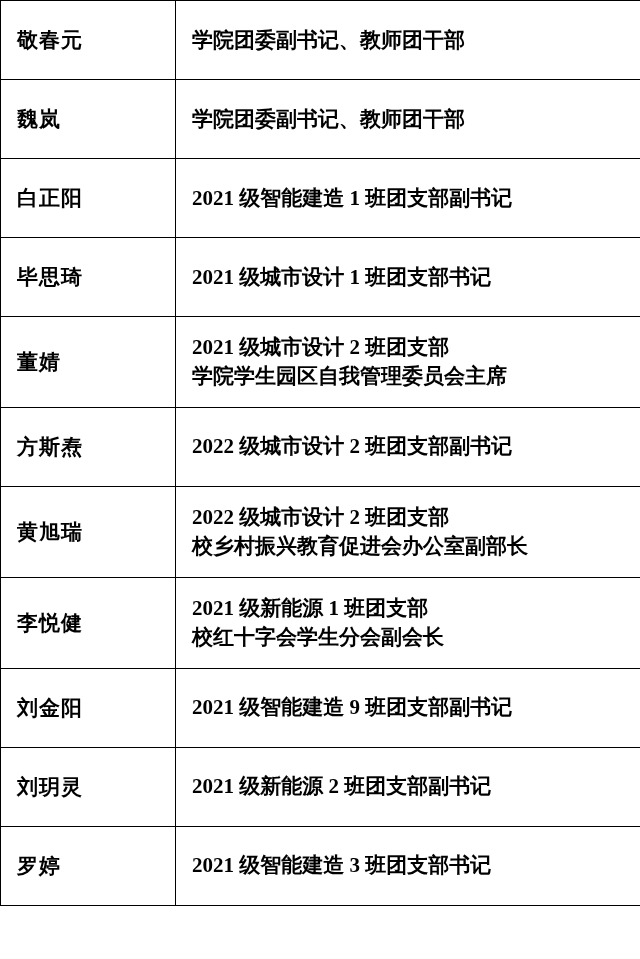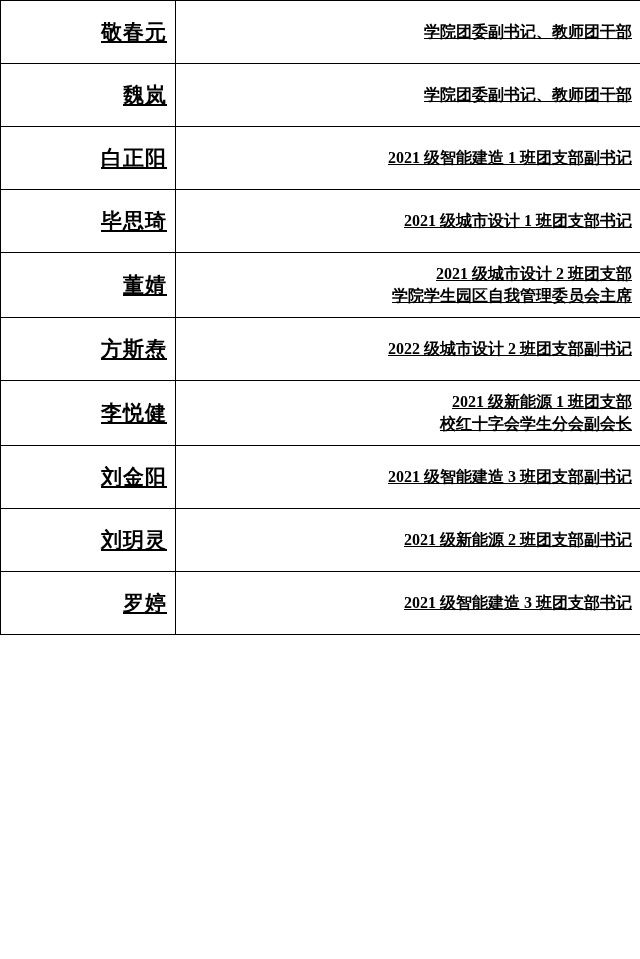--- a/index.html
+++ b/index.html
@@ -14,43 +14,42 @@
     color: #000000;
     overflow: hidden;
   }
   #roster-table {
     width: 640px;
     border-collapse: collapse;
     table-layout: fixed;
   }
   #roster-table td {
     border: 1px solid #000000;
-    padding: 8px;
+    padding: 16px;
     vertical-align: middle;
-    text-align: right;
-    text-decoration: underline;
+    text-align: left;
   }
   #roster-table tr:first-child td {
     border-top: 1px solid #000000;
   }
   .col-name {
     width: 175px;
   }
   .col-role {
     width: 465px;
   }
   .name-cell {
     font-size: 21px;
     font-weight: bold;
     letter-spacing: 1px;
     padding: 6px 4px;
     line-height: 1.35;
   }
   .role-cell {
-    font-size: 16px;
+    font-size: 21px;
     font-weight: bold;
     padding: 6px 6px;
     line-height: 1.38;
   }
   .role-line {
     display: block;
     white-space: nowrap;
   }
   .row-1line .name-cell,
   .row-1line .role-cell {
@@ -101,30 +100,37 @@
           <span class="role-line">学院学生园区自我管理委员会主席</span>
         </td>
       </tr>
       <tr class="row-1line">
         <td class="name-cell">方斯焘</td>
         <td class="role-cell">
           <span class="role-line">2022 级城市设计 2 班团支部副书记</span>
         </td>
       </tr>
       <tr class="row-2line">
+        <td class="name-cell">黄旭瑞</td>
+        <td class="role-cell">
+          <span class="role-line">2022 级城市设计 2 班团支部</span>
+          <span class="role-line">校乡村振兴教育促进会办公室副部长</span>
+        </td>
+      </tr>
+      <tr class="row-2line">
         <td class="name-cell">李悦健</td>
         <td class="role-cell">
           <span class="role-line">2021 级新能源 1 班团支部</span>
           <span class="role-line">校红十字会学生分会副会长</span>
         </td>
       </tr>
       <tr class="row-1line">
         <td class="name-cell">刘金阳</td>
         <td class="role-cell">
-          <span class="role-line">2021 级智能建造 3 班团支部副书记</span>
+          <span class="role-line">2021 级智能建造 9 班团支部副书记</span>
         </td>
       </tr>
       <tr class="row-1line">
         <td class="name-cell">刘玥灵</td>
         <td class="role-cell">
           <span class="role-line">2021 级新能源 2 班团支部副书记</span>
         </td>
       </tr>
       <tr class="row-1line">
         <td class="name-cell">罗婷</td>

